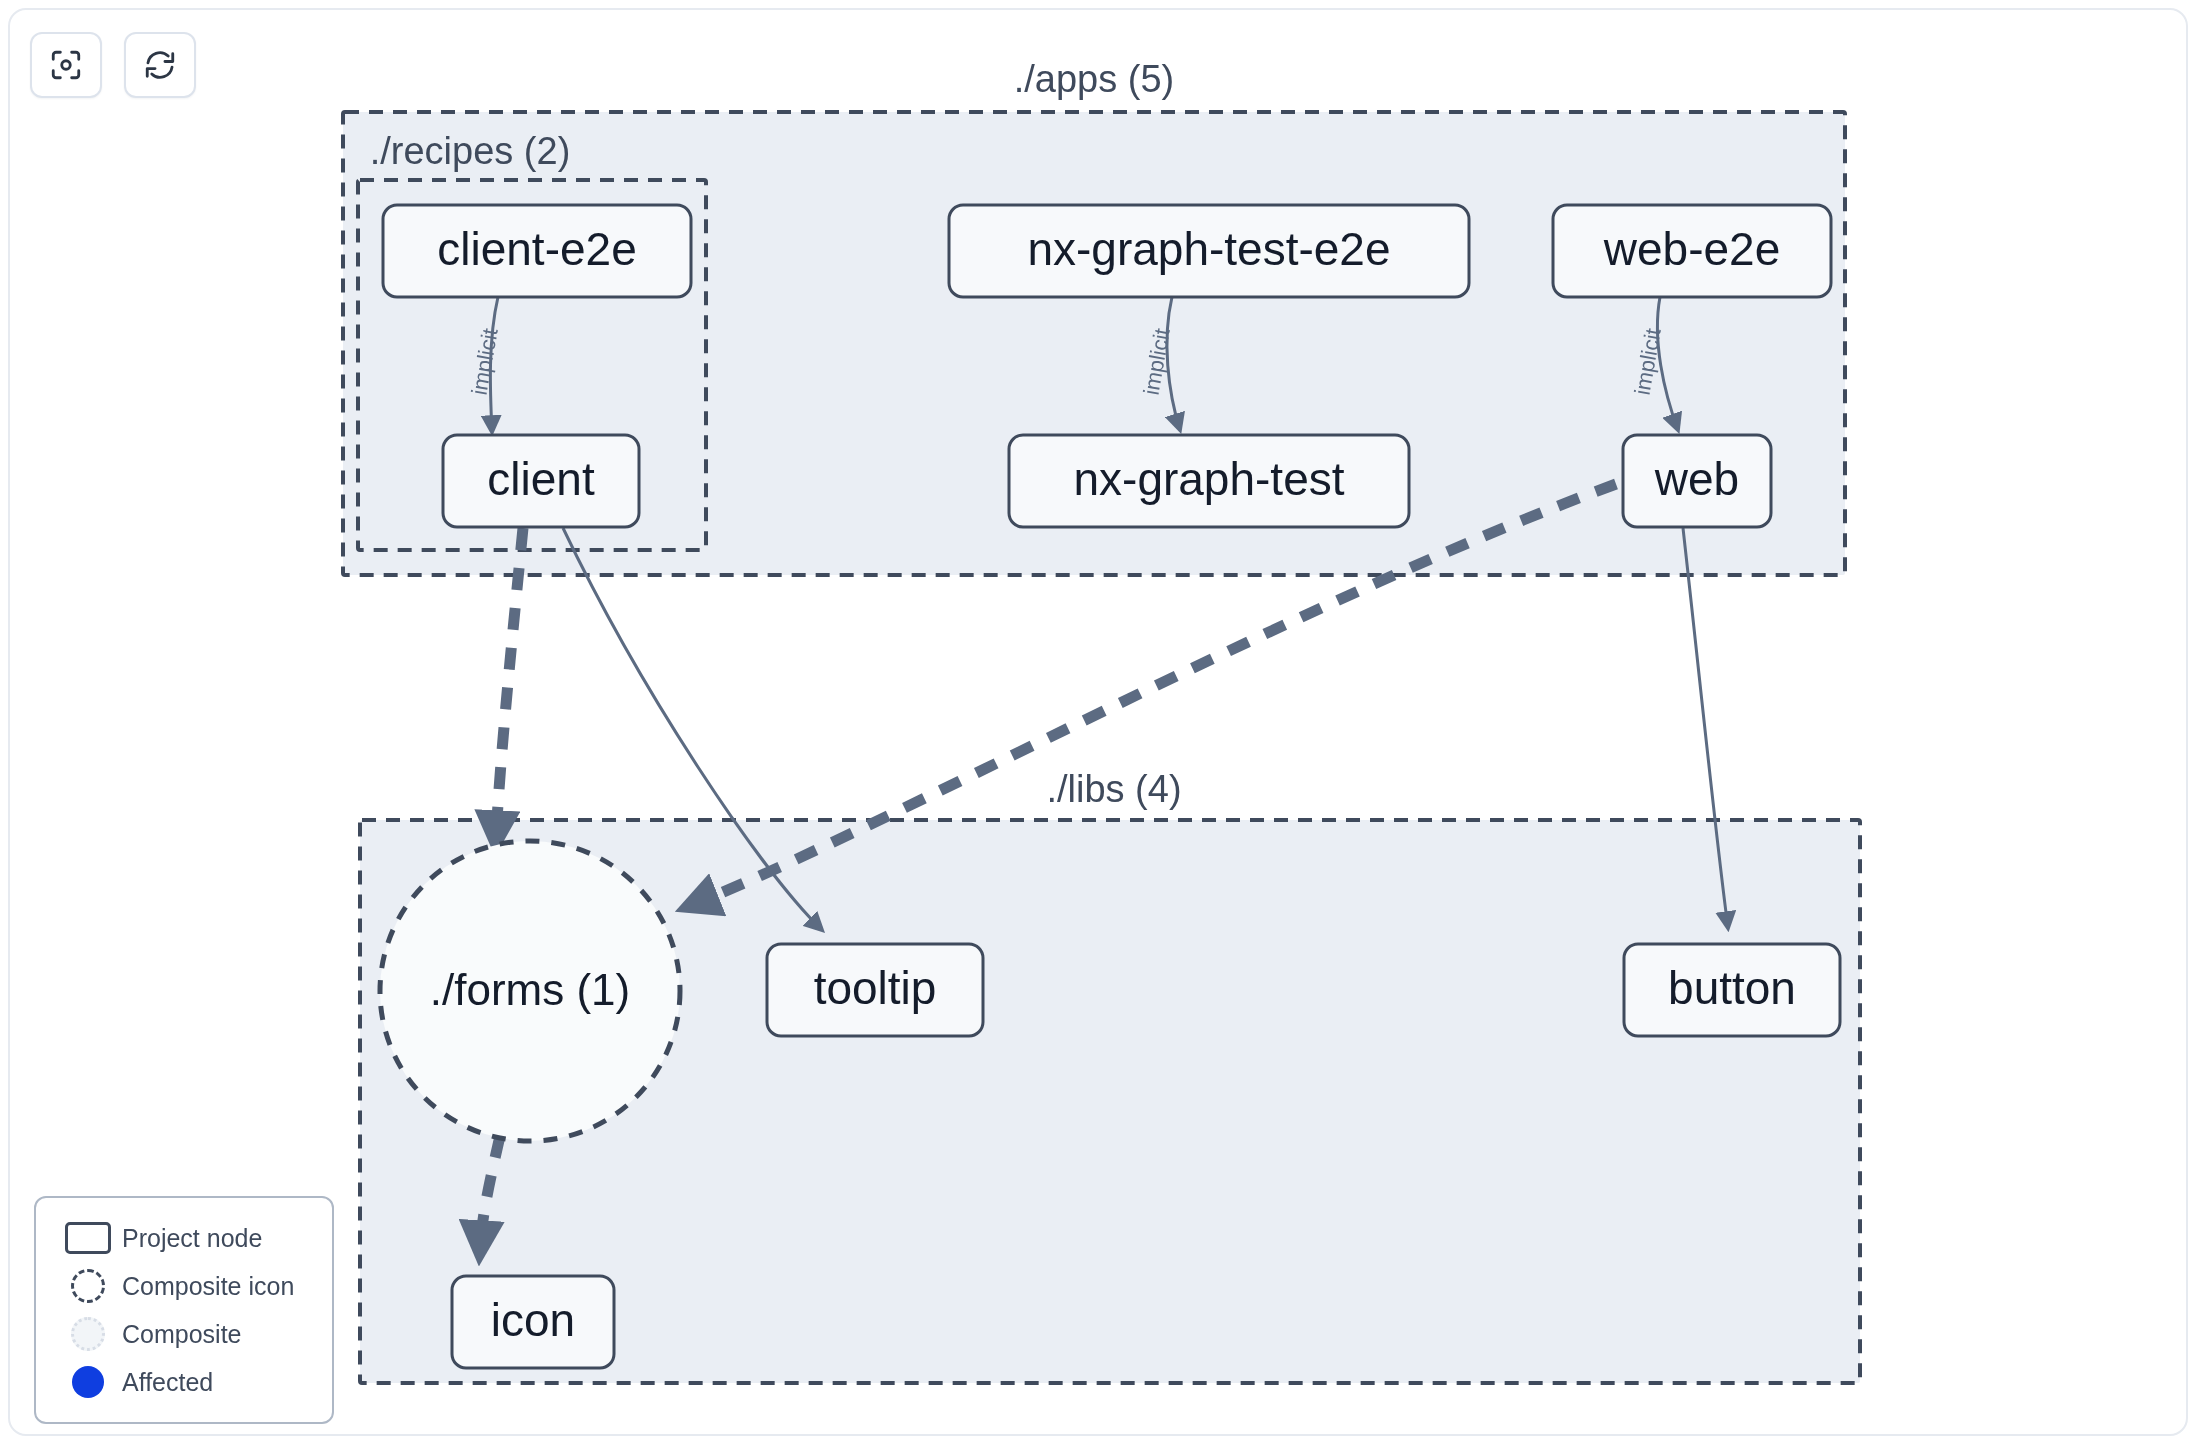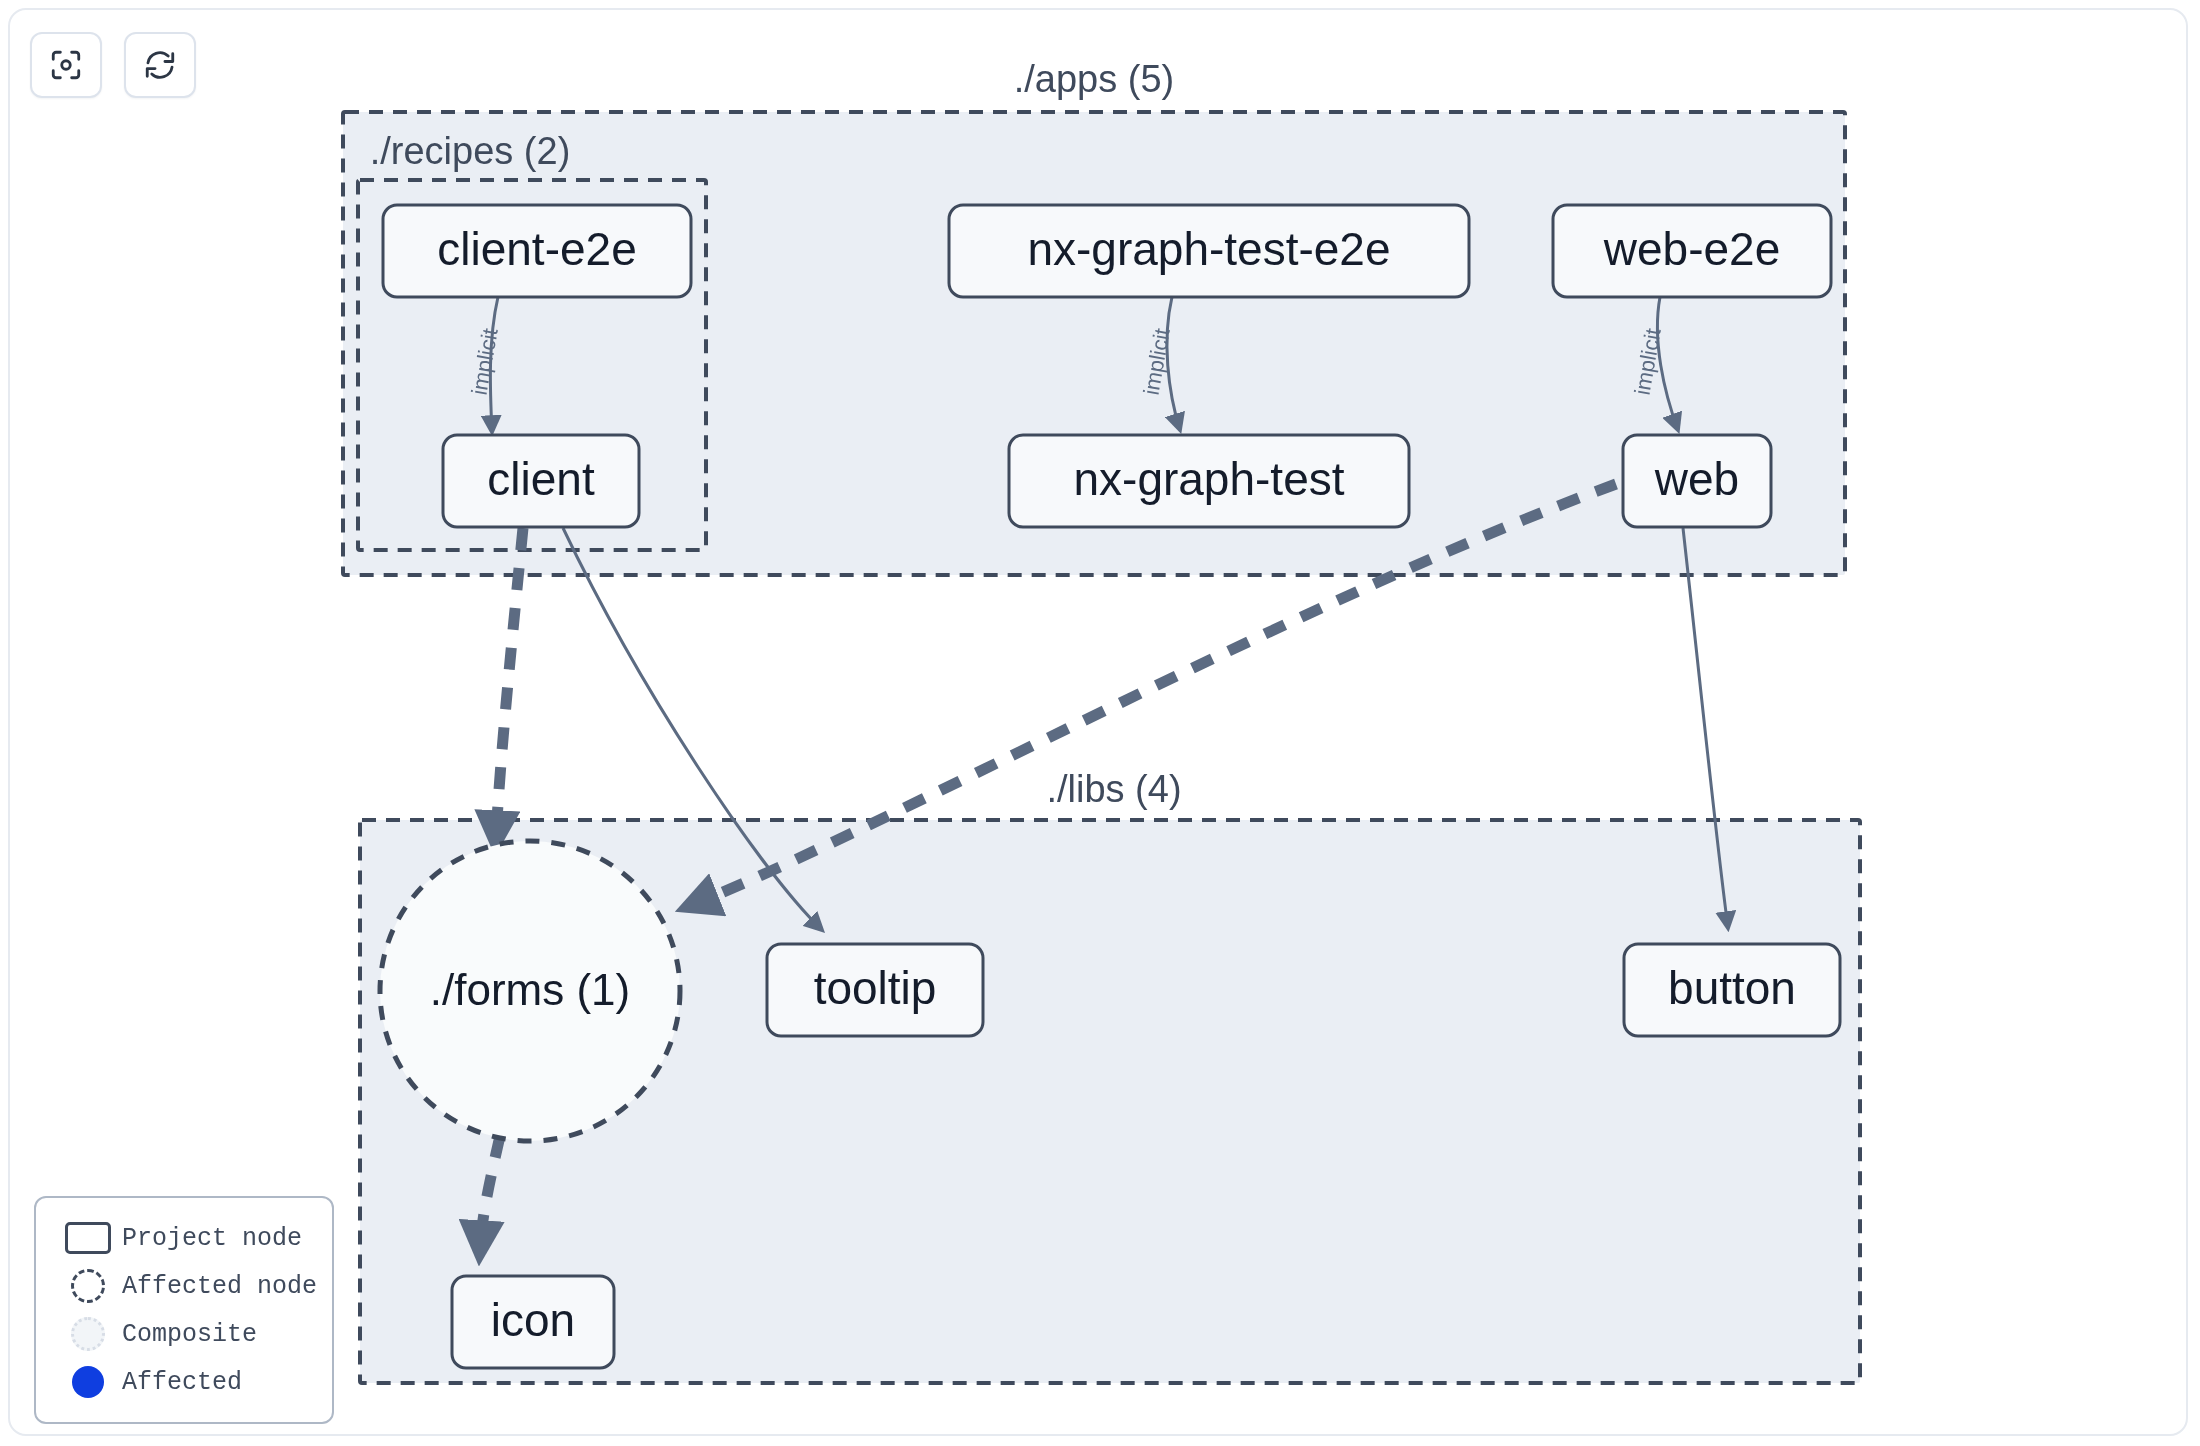--- a/index.html
+++ b/index.html
@@ -135,21 +135,21 @@
   .legend-swatch {
     width: 68px;
     flex: 0 0 68px;
     display: flex;
     align-items: center;
     justify-content: center;
   }
   .legend-text {
     font-size: 25px;
     color: #3f4a5c;
-    font-family: Liberation Mono, monospace;
+    font-family: Liberation Sans, sans-serif;
     white-space: nowrap;
   }
   .sw-rect {
     width: 46px; height: 32px;
     border: 3px solid #3f4a5c;
     border-radius: 5px;
     background: #ffffff;
     box-sizing: border-box;
   }
   .sw-dashed-circle {
@@ -283,21 +283,21 @@
     <div class="legend-row">
       <span class="legend-swatch">
           <span class="sw-rect"></span>
         </span>
       <span class="legend-text">Project node</span>
     </div>
     <div class="legend-row">
       <span class="legend-swatch">
           <span class="sw-dashed-circle"></span>
         </span>
-      <span class="legend-text">Affected node</span>
+      <span class="legend-text">Composite icon</span>
     </div>
     <div class="legend-row">
       <span class="legend-swatch">
           <span class="sw-affected"></span>
         </span>
       <span class="legend-text">Composite</span>
     </div>
     <div class="legend-row">
       <span class="legend-swatch">
           <span class="sw-touched"></span>

